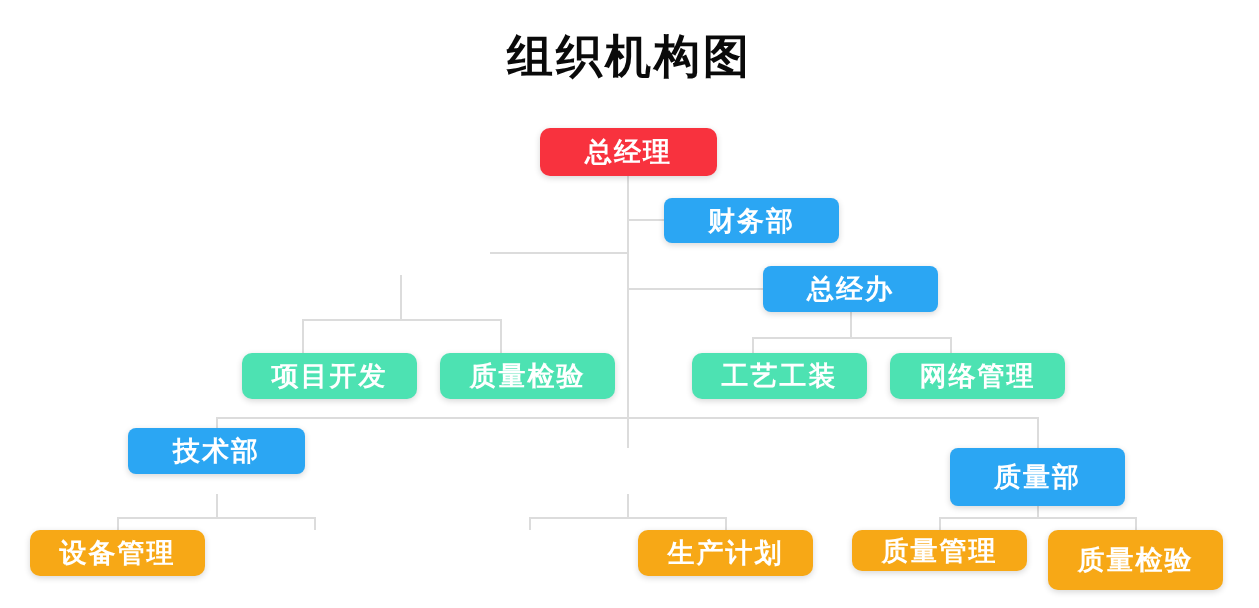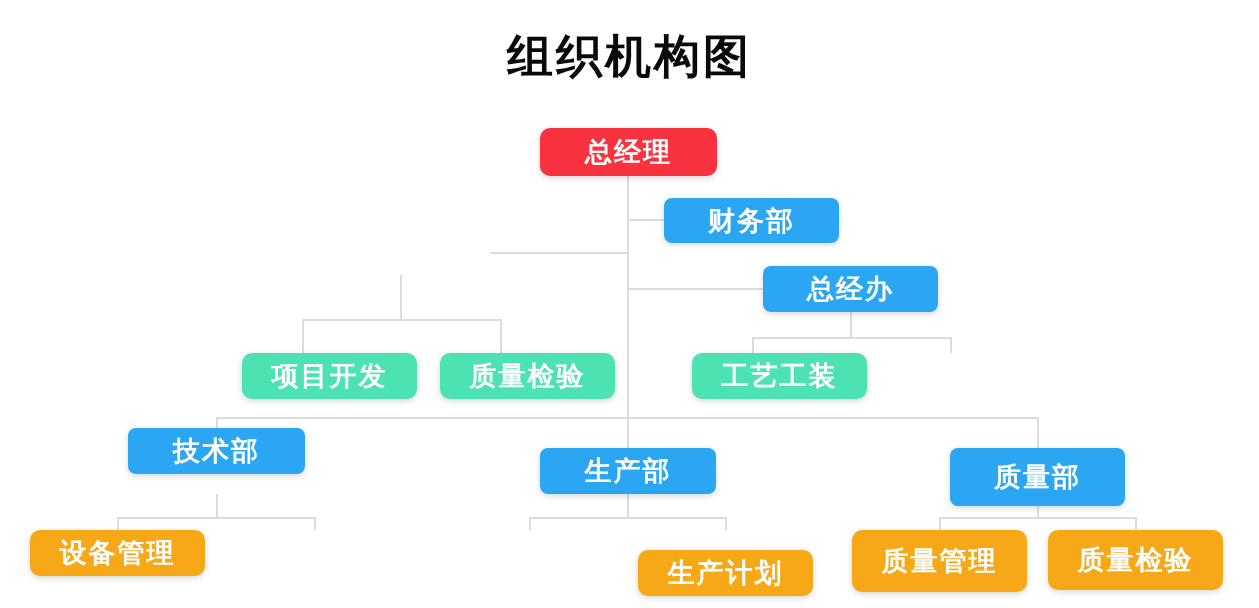--- a/index.html
+++ b/index.html
@@ -97,30 +97,30 @@
 
 
   <div class="node dept" style="left:763px;top:266px;width:175px;height:46px">总经办</div>
 
   <div class="node section" style="left:215px;top:353px;width:175px;height:46px">项目开发</div>
 
   <div class="node section" style="left:413px;top:353px;width:175px;height:46px">质量检验</div>
 
   <div class="node section" style="left:665px;top:353px;width:175px;height:46px">工艺工装</div>
 
+  <div class="node section" style="left:863px;top:353px;width:175px;height:46px">网络管理</div>
 
   <div class="node dept" style="left:128px;top:428px;width:177px;height:46px">技术部</div>
 
-  <div class="node dept" style="left:540px;top:448px;width:176px;height:46px">生产部</div>
 
   <div class="node dept" style="left:950px;top:448px;width:175px;height:58px">质量部</div>
 
   <div class="node leaf" style="left:30px;top:530px;width:175px;height:46px">设备管理</div>
 
 
 
-  <div class="node leaf" style="left:638px;top:550px;width:175px;height:46px">生产计划</div>
+  <div class="node leaf" style="left:638px;top:530px;width:175px;height:46px">生产计划</div>
 
-  <div class="node leaf" style="left:852px;top:530px;width:175px;height:62px">质量管理</div>
+  <div class="node leaf" style="left:852px;top:530px;width:175px;height:41px">质量管理</div>
 
   <div class="node leaf" style="left:1048px;top:530px;width:175px;height:60px">质量检验</div>
 
 </div>
 
 </body></html>

